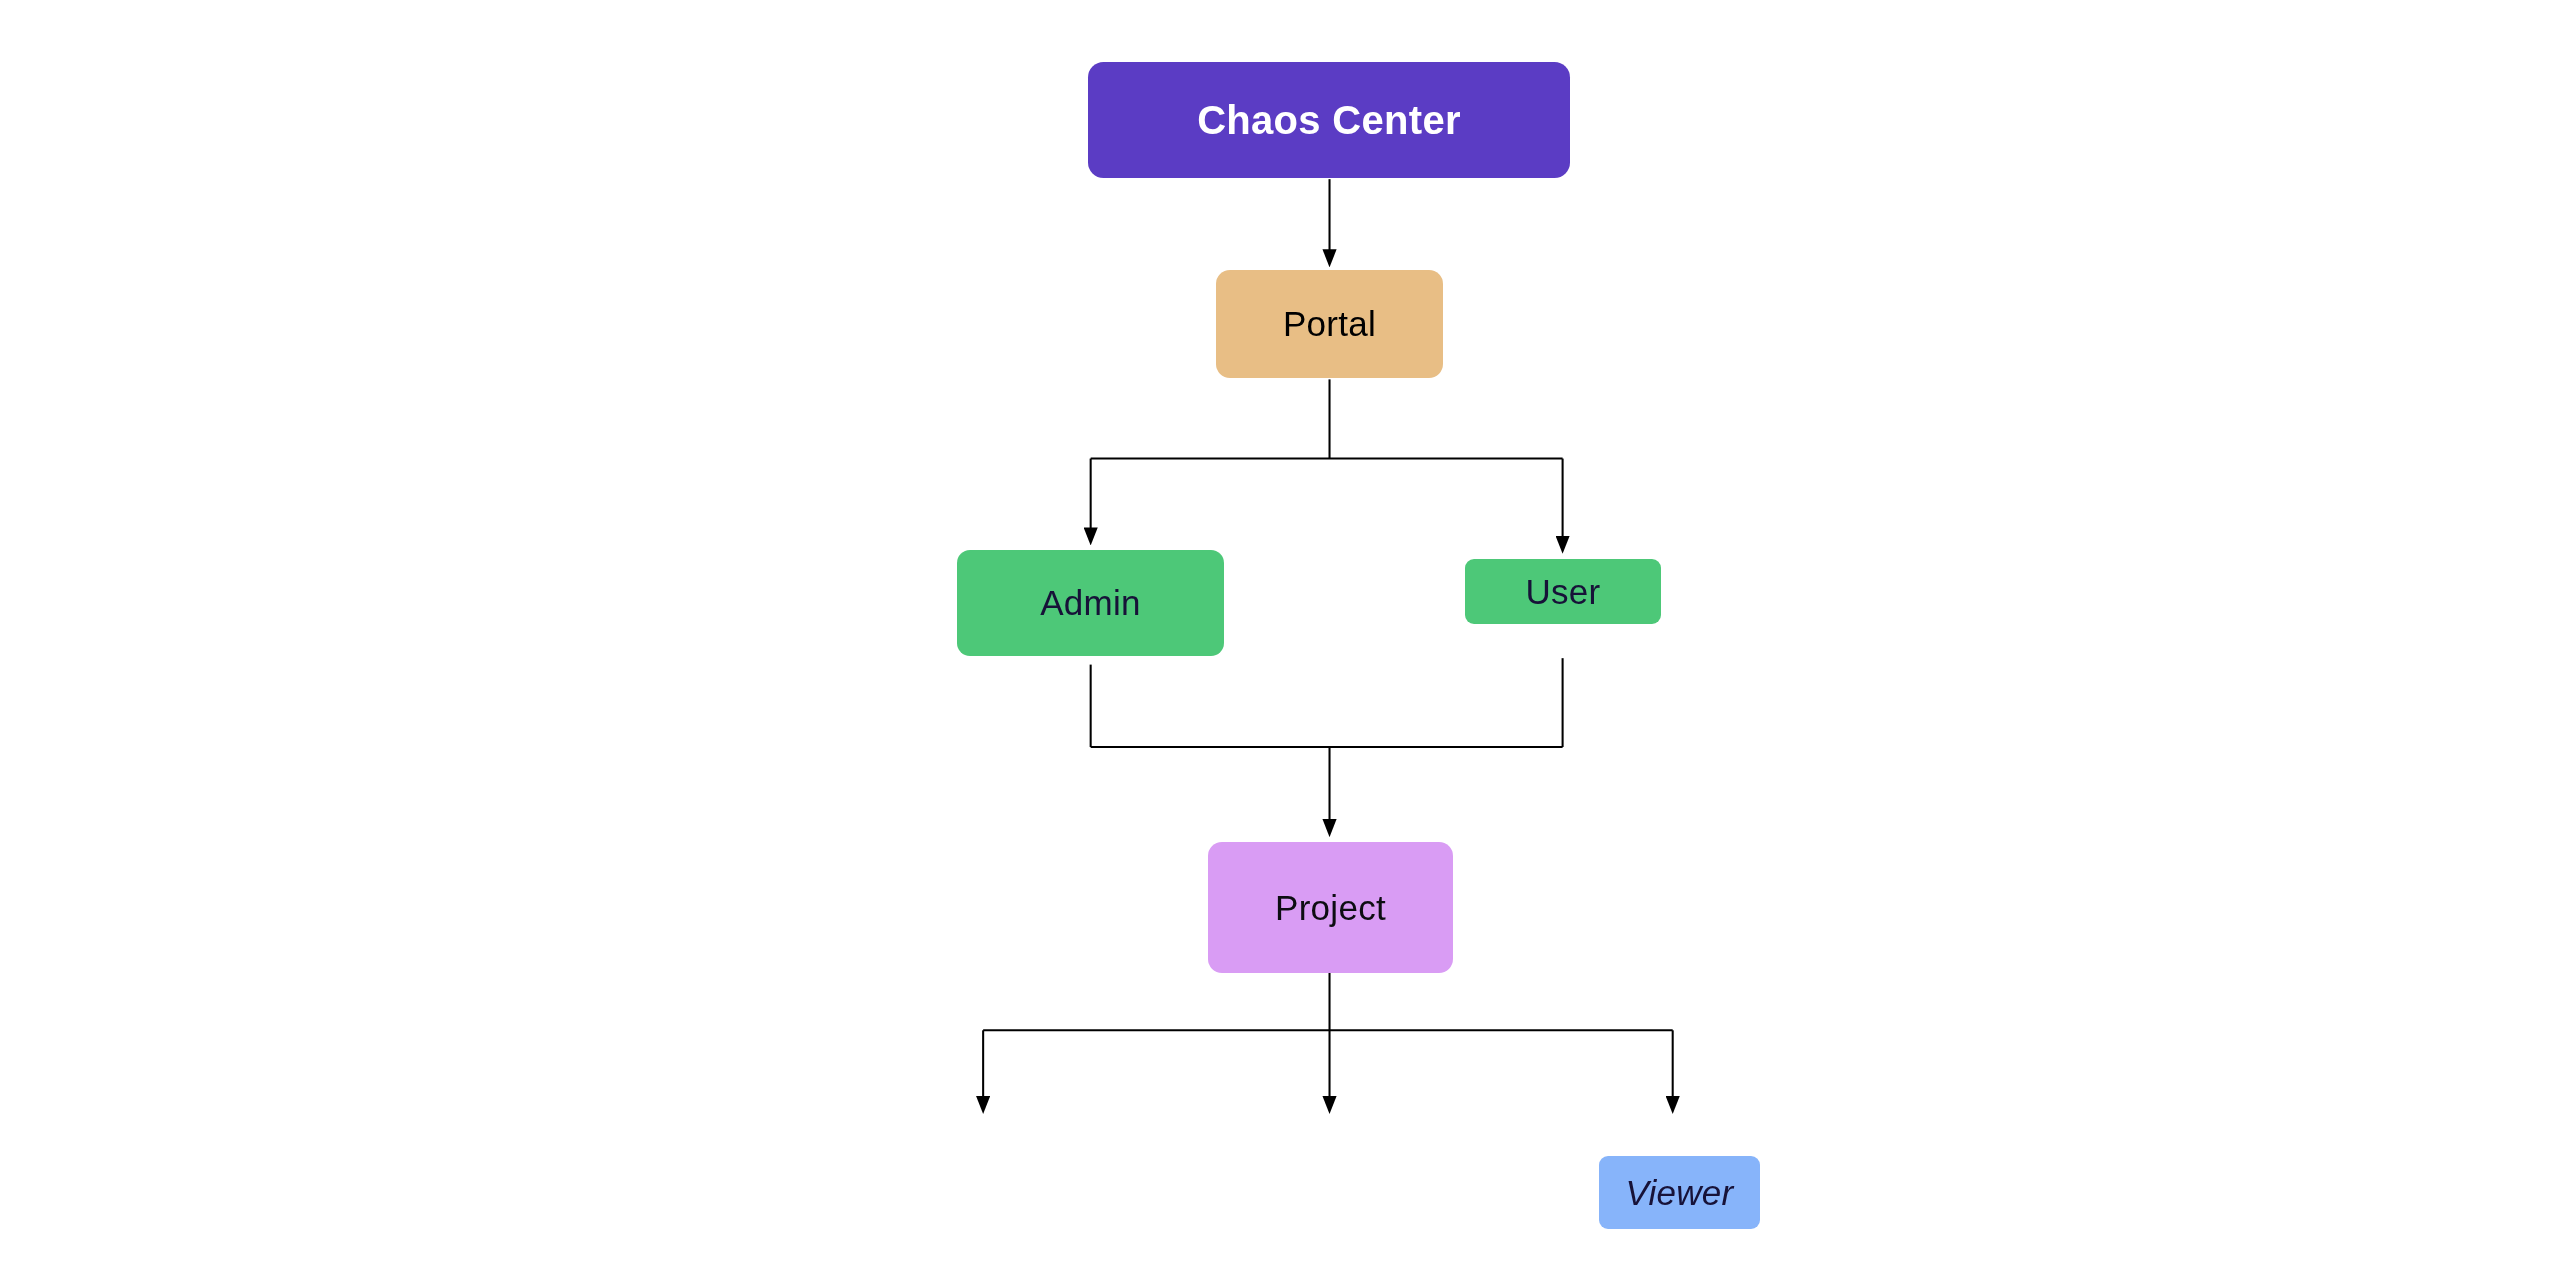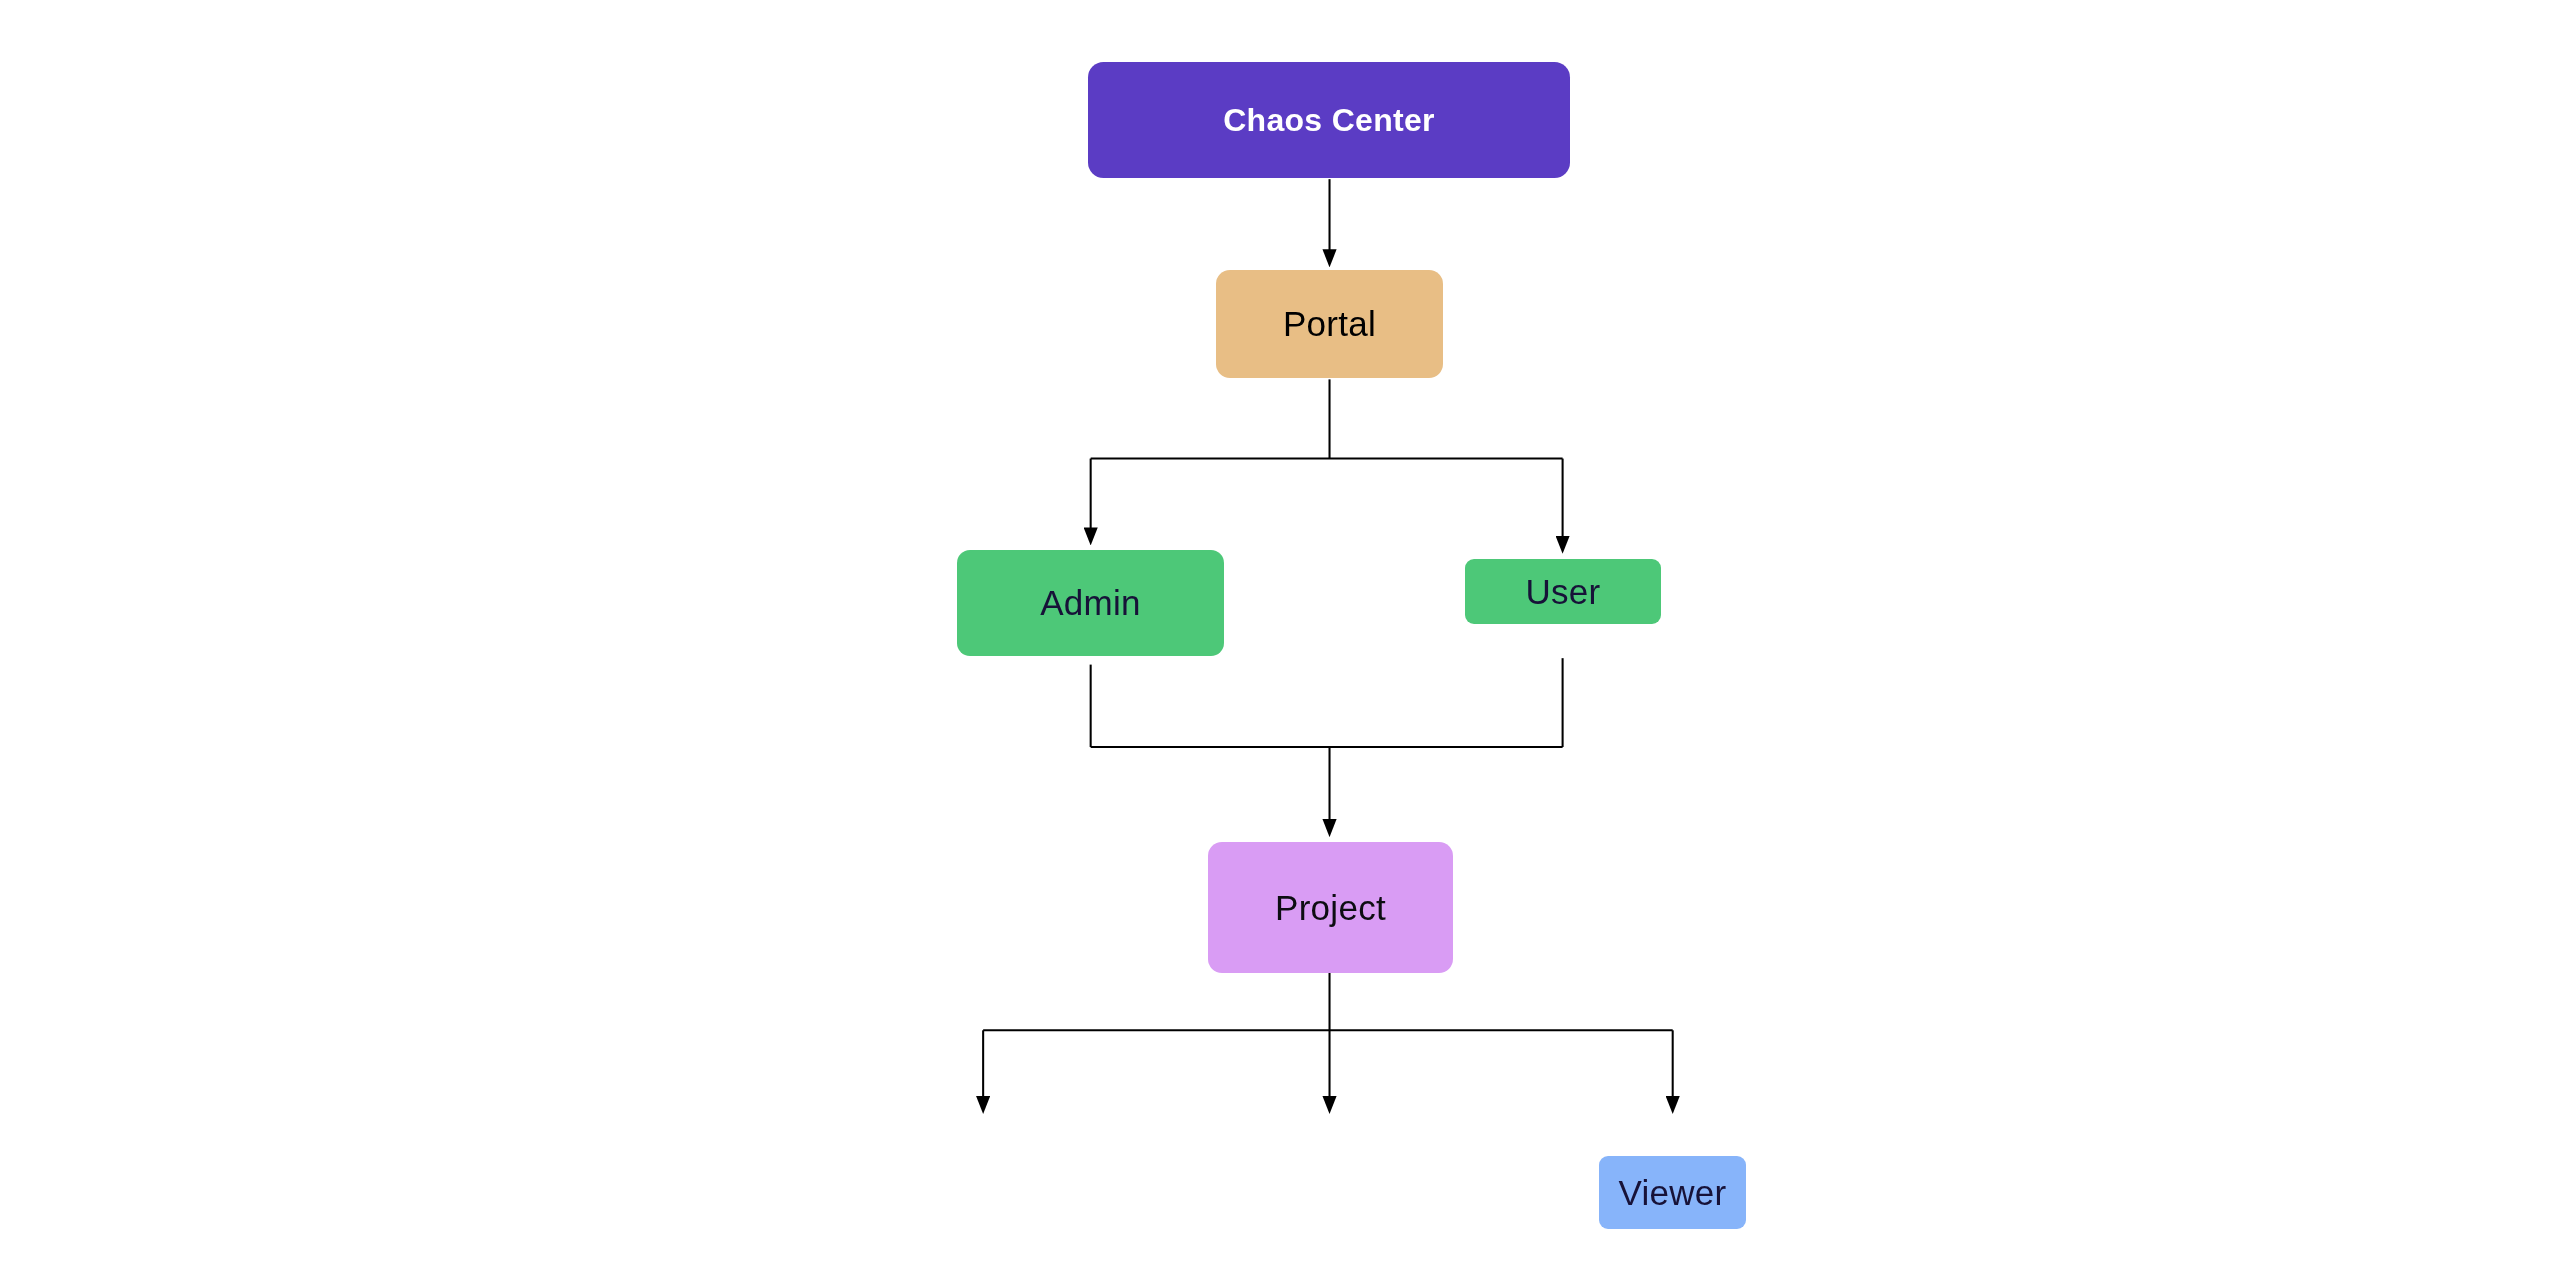--- a/index.html
+++ b/index.html
@@ -31,28 +31,28 @@
     display: flex;
     align-items: center;
     justify-content: center;
     box-sizing: border-box;
     font-size: 35px;
     letter-spacing: 0.3px;
     white-space: nowrap;
   }
   
   #n-chaos   { left: 1088px; top:   62px; width: 482px; height: 116px; border-radius: 15.5px;
-               font-size: 32px; font-weight: bold; }
+               font-size: 40px; font-weight: bold; }
   #n-portal  { left: 1216px; top:  270px; width: 227px; height: 108px; border-radius: 14px; }
   #n-admin   { left: 957px; top:  550px; width: 267px; height: 106px; border-radius: 13px; }
   #n-user    { left: 1465px; top:  559px; width: 196px; height: 65px; border-radius: 9px; }
   #n-project { left: 1208px; top: 842px; width: 245px; height: 131px; border-radius: 14px; }
   #n-owner   { left: 863px; top: 1138px; width: 241px; height: 106px; border-radius: 11.6px; }
   #n-editor  { left: 1236px; top: 1151px; width: 198px; height: 82px; border-radius: 10.3px; }
-  #n-viewer  { left: 1599px; top: 1156px; width: 147px; height: 73px; border-radius: 9px; }
+  #n-viewer  { left: 1599px; top: 1156px; width: 161px; height: 73px; border-radius: 9px; font-style: italic; }
 </style>
 </head>
 <body>
 
 <div class="canvas" style="background: rgb(255, 255, 255);">
 
   <svg class="edge-layer" width="2576" height="1288" viewBox="0 0 4001 2000" xmlns="http://www.w3.org/2000/svg" style="stroke: rgb(0, 0, 0);">
     <defs>
       <marker id="arrow" markerUnits="userSpaceOnUse" markerWidth="28" markerHeight="22" viewBox="0 0 28 22" refX="2" refY="11" orient="auto">
         <path d="M0,0 L28,11 L0,22 Z" stroke="none" style="fill: rgb(0, 0, 0);"></path>

